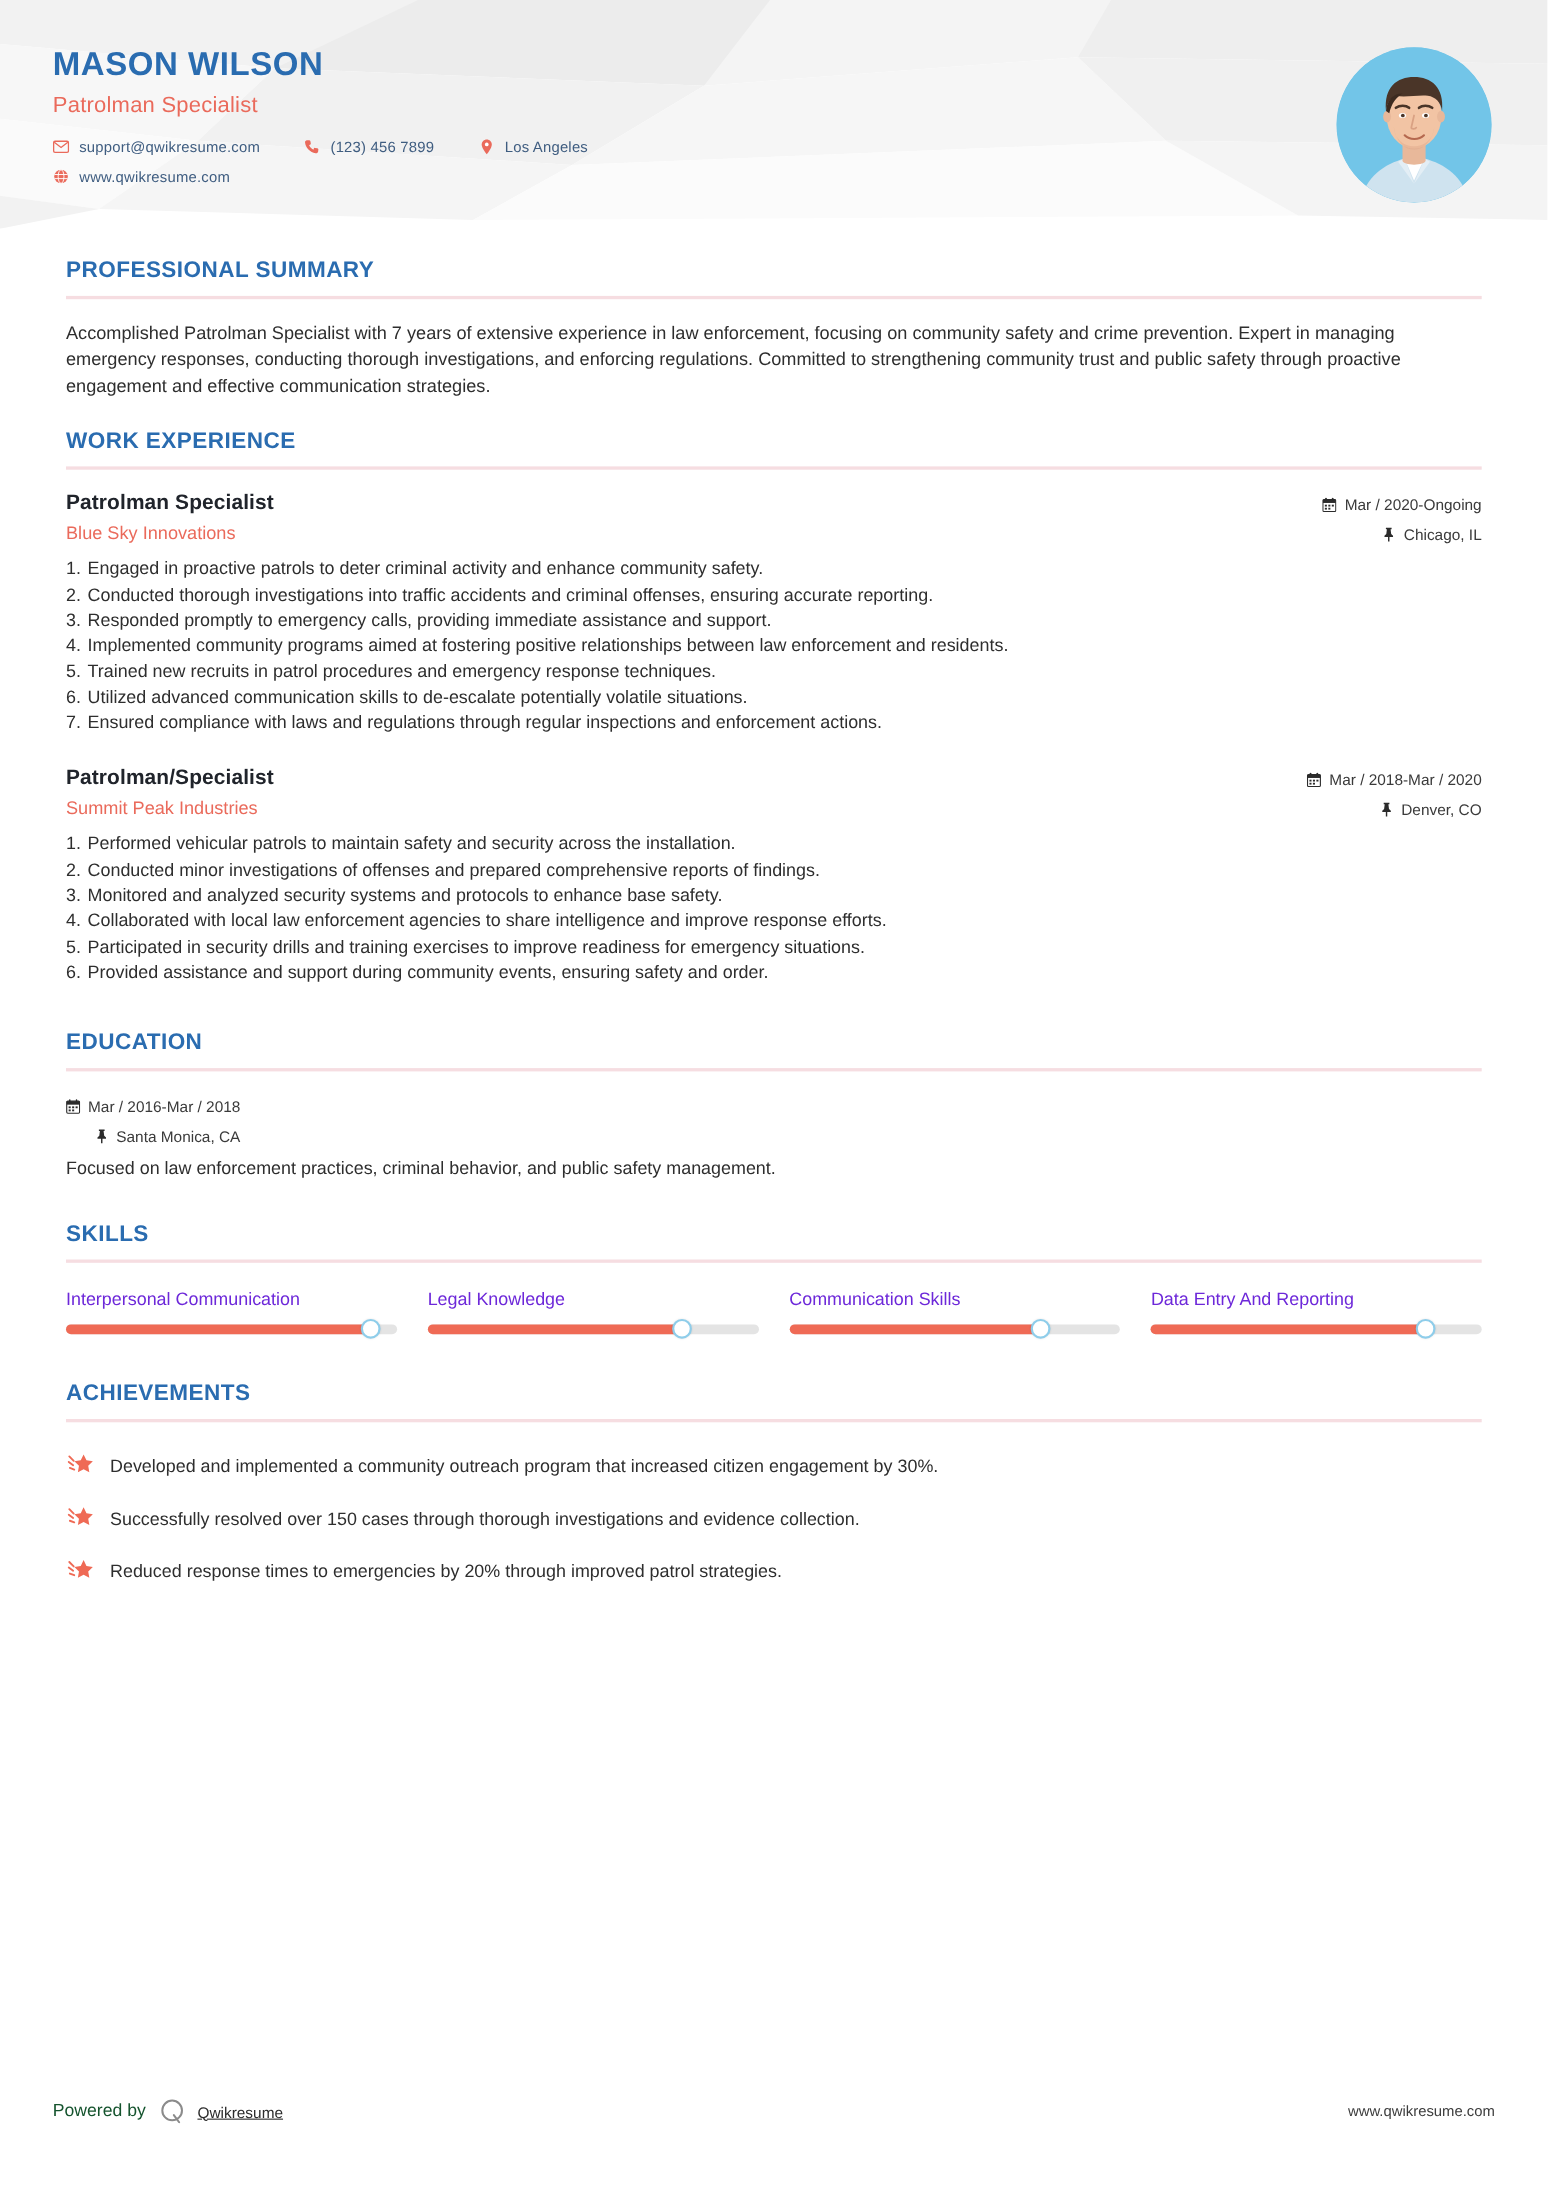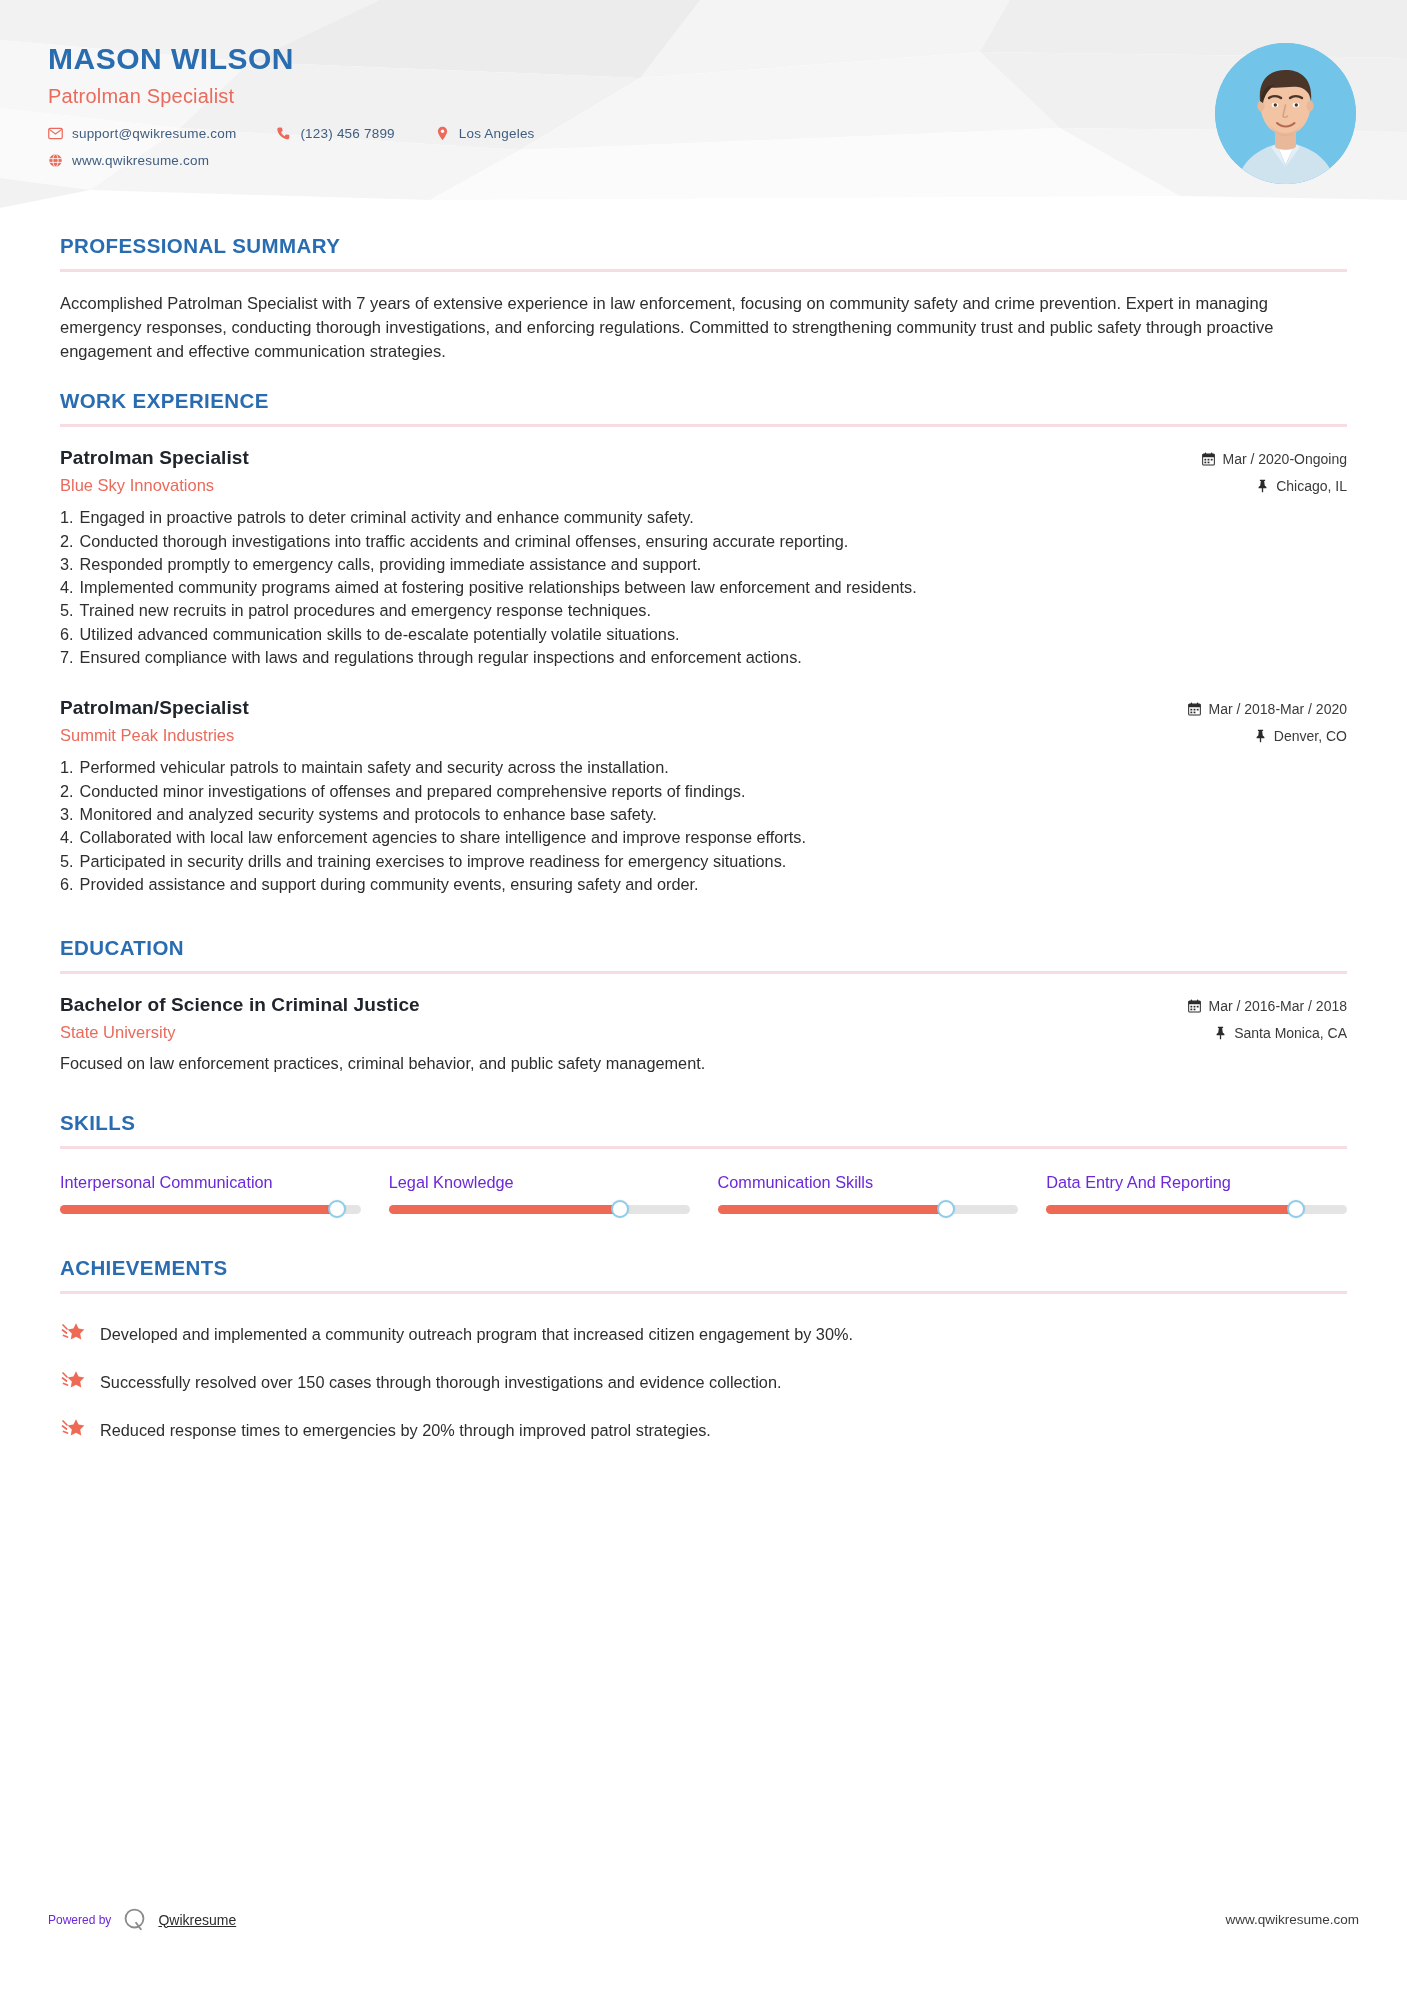--- a/index.html
+++ b/index.html
@@ -169,21 +169,21 @@
   
   .footer {
     position:absolute;
     left:48px; right:48px;
     bottom:58px;
     display:flex;
     align-items:center;
     justify-content:space-between;
   }
   .powered { display:flex; align-items:center; gap:11px; }
-  .powered .lbl { font-size:12px; color:#6d28d9; }
+  .powered .lbl { font-size:16px; color:#14532d; }
   .powered .qlogo { width:25px; height:25px; display:block; }
   .powered .brand {
     font-size:14px;
     color:#2b2b2b;
     text-decoration:underline;
   }
   .footer .site { font-size:13.5px; color:#3c3c3c; }
 </style>
 </head>
 <body>
@@ -415,24 +415,20 @@
         </ol>
       </div>
     </div>
 
     <div class="section" style="margin-top:40px;">
       <div class="sec-title">EDUCATION</div>
       <div class="sec-rule"></div>
 
       <div class="entry">
         <div class="entry-head">
-          <div class="entry-left">
-            <div class="job-title">Bachelor of Science in Criminal Justice</div>
-            <div class="company">State University</div>
-          </div>
           <div class="entry-right">
             <div class="meta">
               <svg class="ico" viewBox="0 0 14 15">
                 <rect x="0.7" y="2.2" width="12.6" height="11.8" rx="1.1" fill="none" stroke="#2b2b2b" stroke-width="1.1"></rect>
                 <rect x="0.7" y="2.2" width="12.6" height="3.4" fill="#2b2b2b"></rect>
                 <rect x="3" y="0.4" width="1.4" height="3" rx="0.6" fill="#2b2b2b"></rect>
                 <rect x="9.6" y="0.4" width="1.4" height="3" rx="0.6" fill="#2b2b2b"></rect>
                 <rect x="2.6" y="7.3" width="2" height="1.8" fill="#2b2b2b"></rect>
                 <rect x="6" y="7.3" width="2" height="1.8" fill="#2b2b2b"></rect>
                 <rect x="9.4" y="7.3" width="2" height="1.8" fill="#2b2b2b"></rect>

